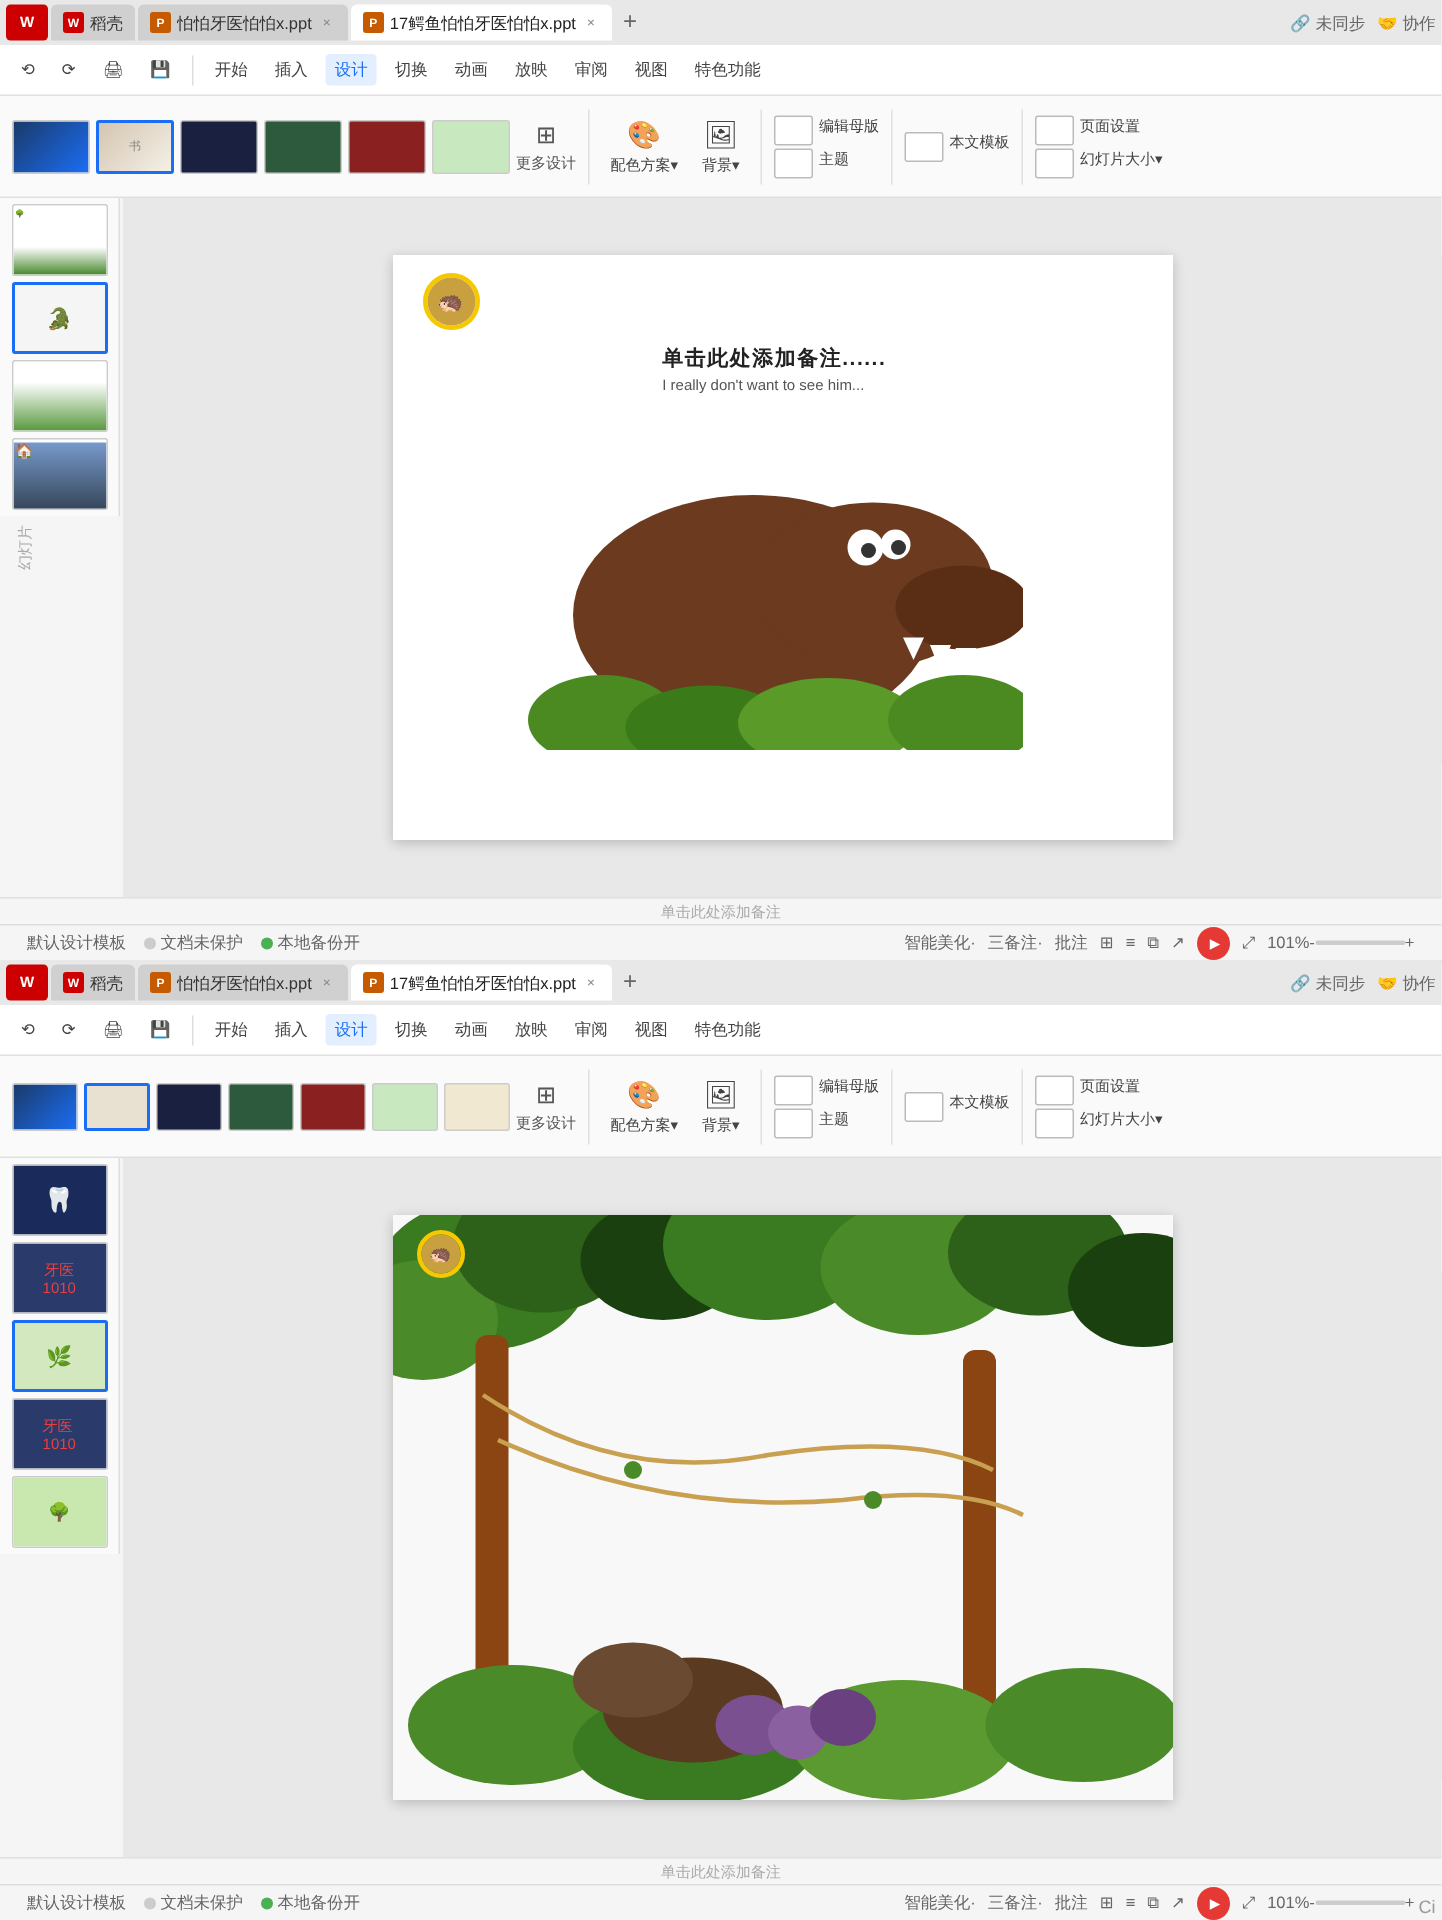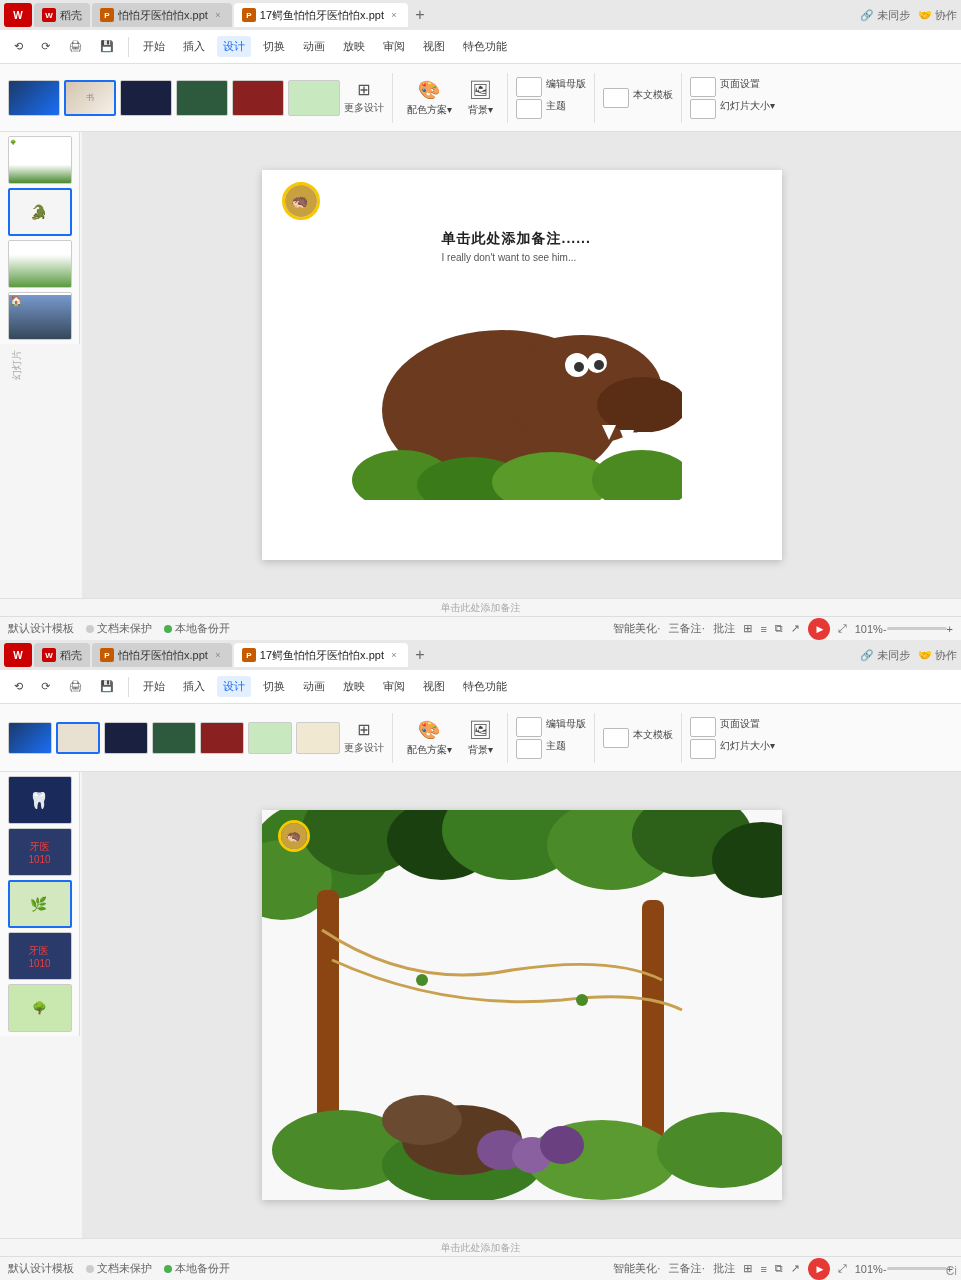--- a/index.html
+++ b/index.html
@@ -210,21 +210,21 @@
     .status-bar {
       position: absolute;
       bottom: 0;
       left: 0;
       right: 0;
       height: 24px;
       background: #f5f5f5;
       border-top: 1px solid #ddd;
       display: flex;
       align-items: center;
-      padding: 0 8px;
+      padding: 0 18px;
       gap: 12px;
       font-size: 11px;
       color: #666;
     }
     .status-right {
       margin-left: auto;
       display: flex;
       align-items: center;
       gap: 8px;
     }

